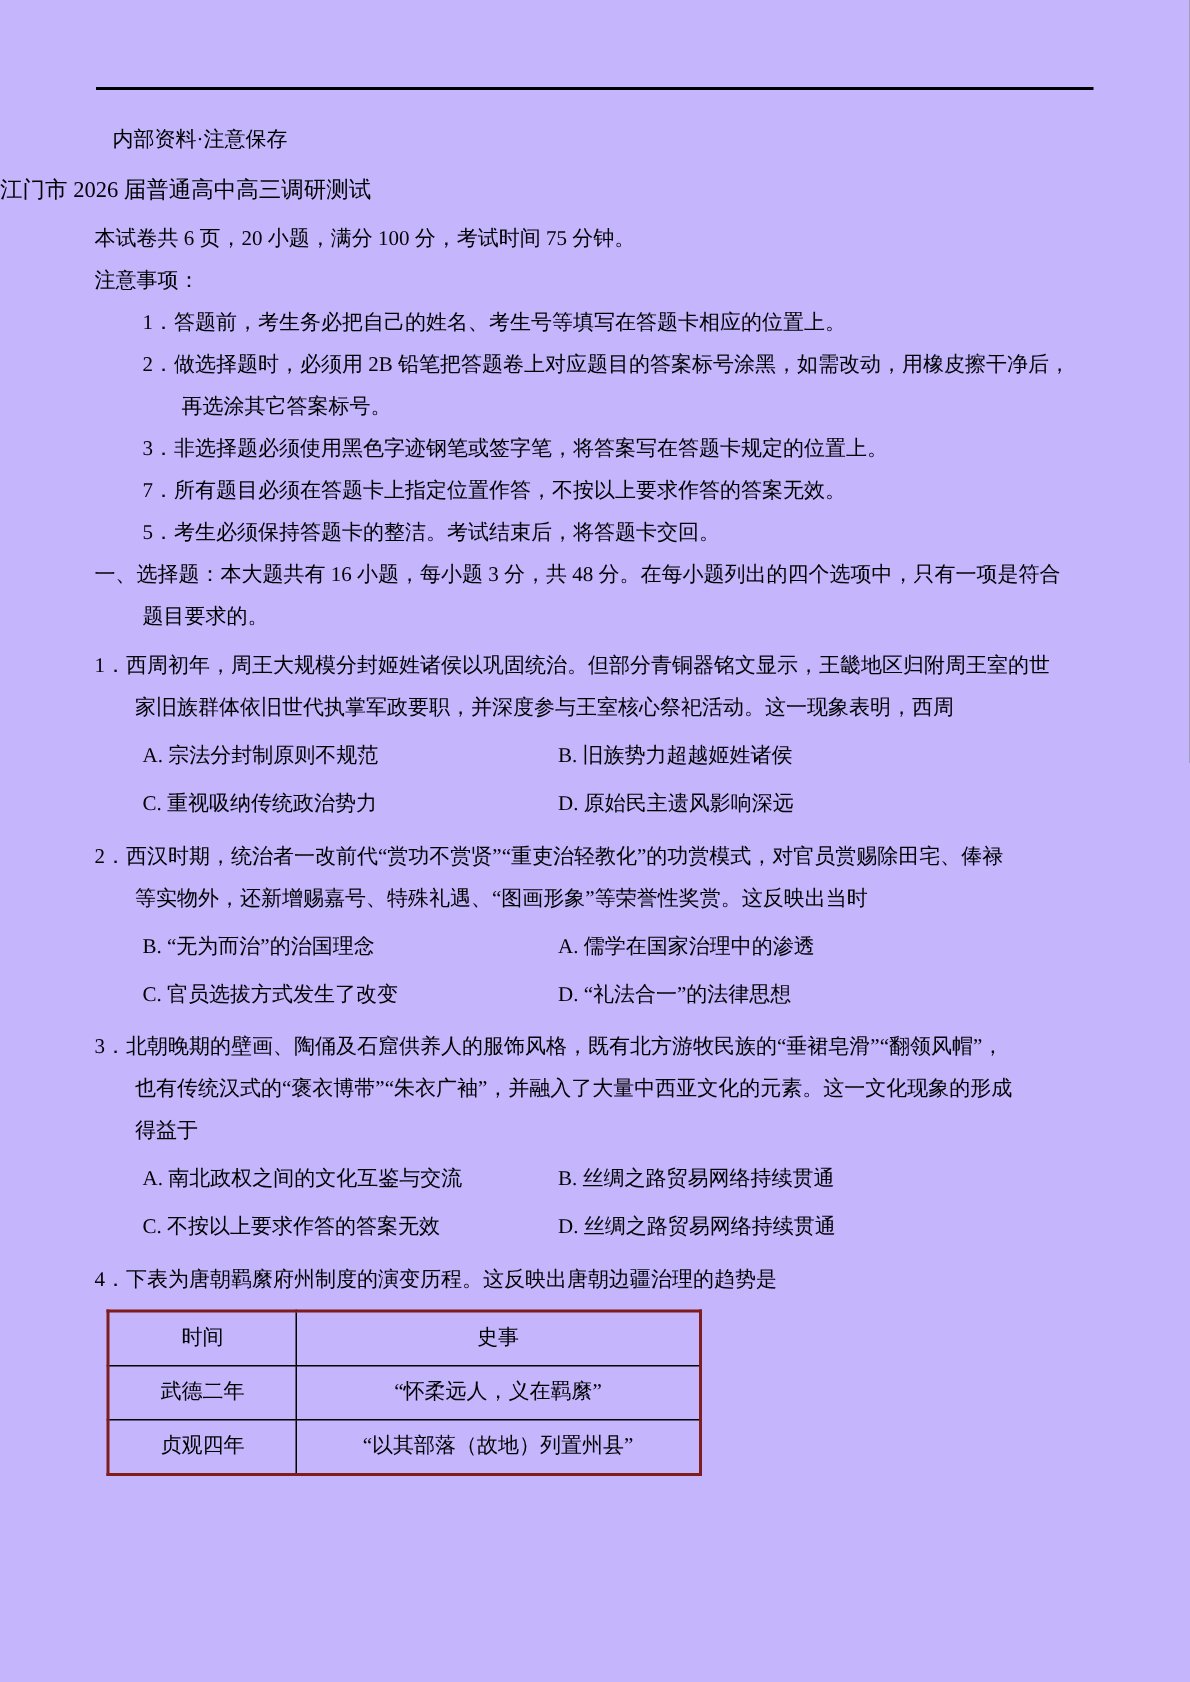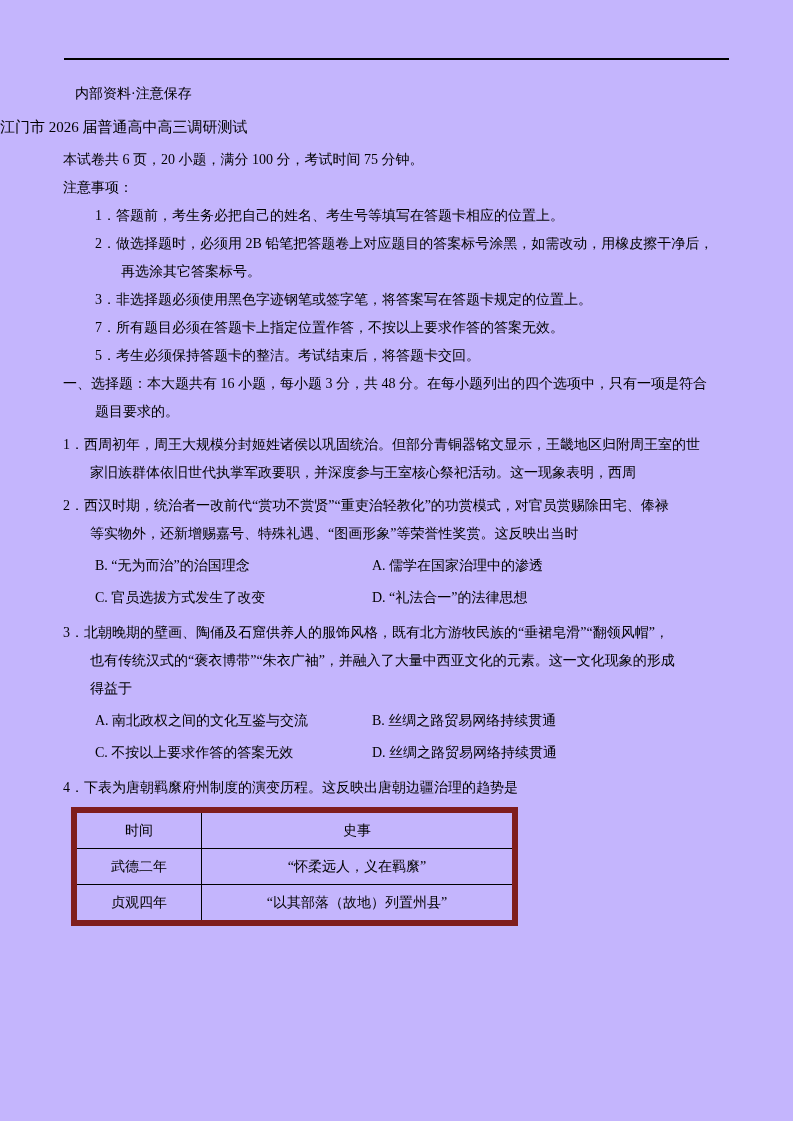--- a/index.html
+++ b/index.html
@@ -60,22 +60,22 @@
   .options{
     margin-left:32px;
     margin-top:2px;
     display:grid;
     grid-template-columns:277px 1fr;
     line-height:32px;
   }
   .q4-table{
     margin:5px 0 0 8px;
     border-collapse:collapse;
-    border:6px solid #7f1d1d;
-    width:447px;
+    border:2px solid #7f1d1d;
+    width:397px;
   }
   .q4-table th,.q4-table td{
     border:1px solid #000;
     height:35px;
     text-align:center;
     font-weight:normal;
     font-size:14px;
     padding:0 6px;
   }
   .q4-table .col-time{width:112px;}
@@ -105,20 +105,26 @@
       <p class="notice-item">7．所有题目必须在答题卡上指定位置作答，不按以上要求作答的答案无效。</p>
       <p class="notice-item">5．考生必须保持答题卡的整洁。考试结束后，将答题卡交回。</p>
     </div>
 
     <p class="section-intro">一、选择题：本大题共有 16 小题，每小题 3 分，共 48 分。在每小题列出的四个选项中，只有一项是符合
 题目要求的。</p>
 
     <div class="question">
       <p class="q-stem">1．西周初年，周王大规模分封姬姓诸侯以巩固统治。但部分青铜器铭文显示，王畿地区归附周王室的世
 家旧族群体依旧世代执掌军政要职，并深度参与王室核心祭祀活动。这一现象表明，西周</p>
+      <div class="options">
+        <span>A. 宗法分封制原则不规范</span>
+        <span>B. 旧族势力超越姬姓诸侯</span>
+        <span>C. 重视吸纳传统政治势力</span>
+        <span>D. 原始民主遗风影响深远</span>
+      </div>
     </div>
 
     <div class="question">
       <p class="q-stem">2．西汉时期，统治者一改前代“赏功不赏贤”“重吏治轻教化”的功赏模式，对官员赏赐除田宅、俸禄
 等实物外，还新增赐嘉号、特殊礼遇、“图画形象”等荣誉性奖赏。这反映出当时</p>
       <div class="options">
         <span>B. “无为而治”的治国理念</span>
         <span>A. 儒学在国家治理中的渗透</span>
         <span>C. 官员选拔方式发生了改变</span>
         <span>D. “礼法合一”的法律思想</span>

